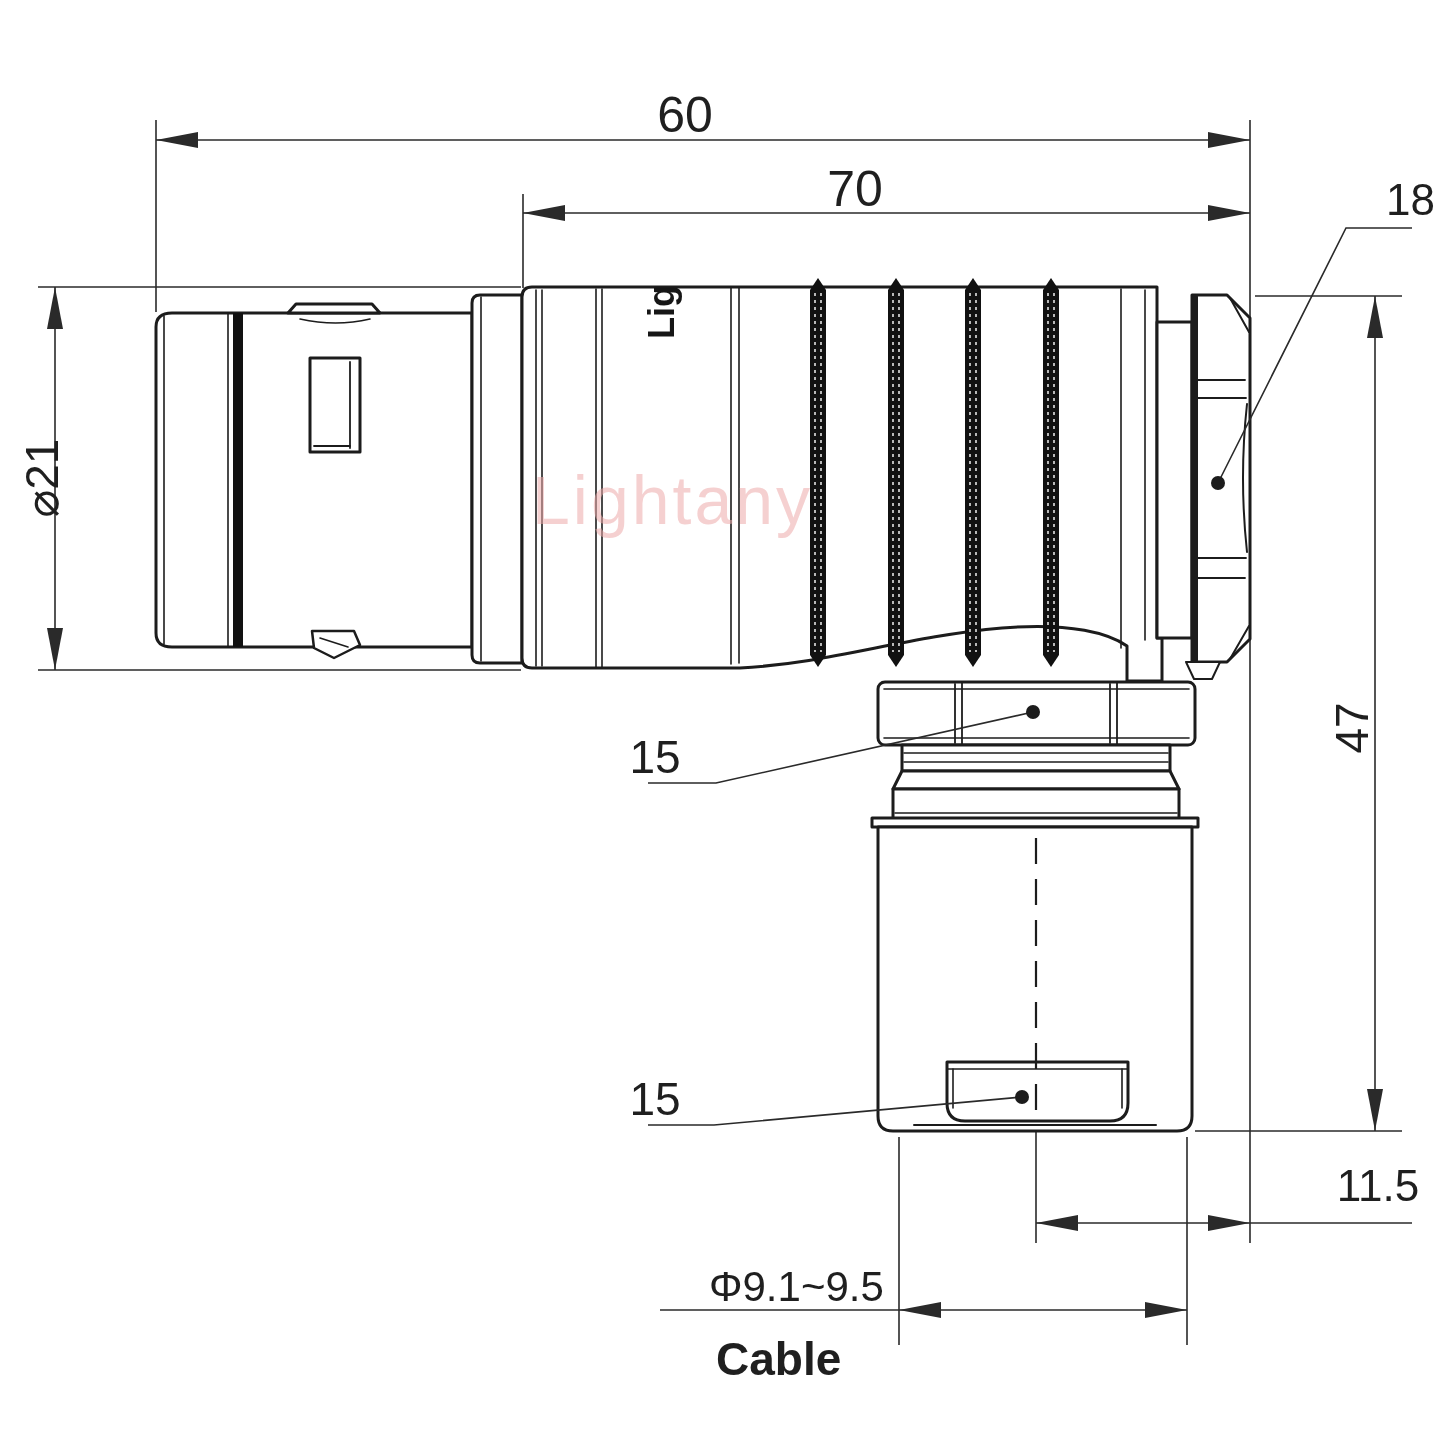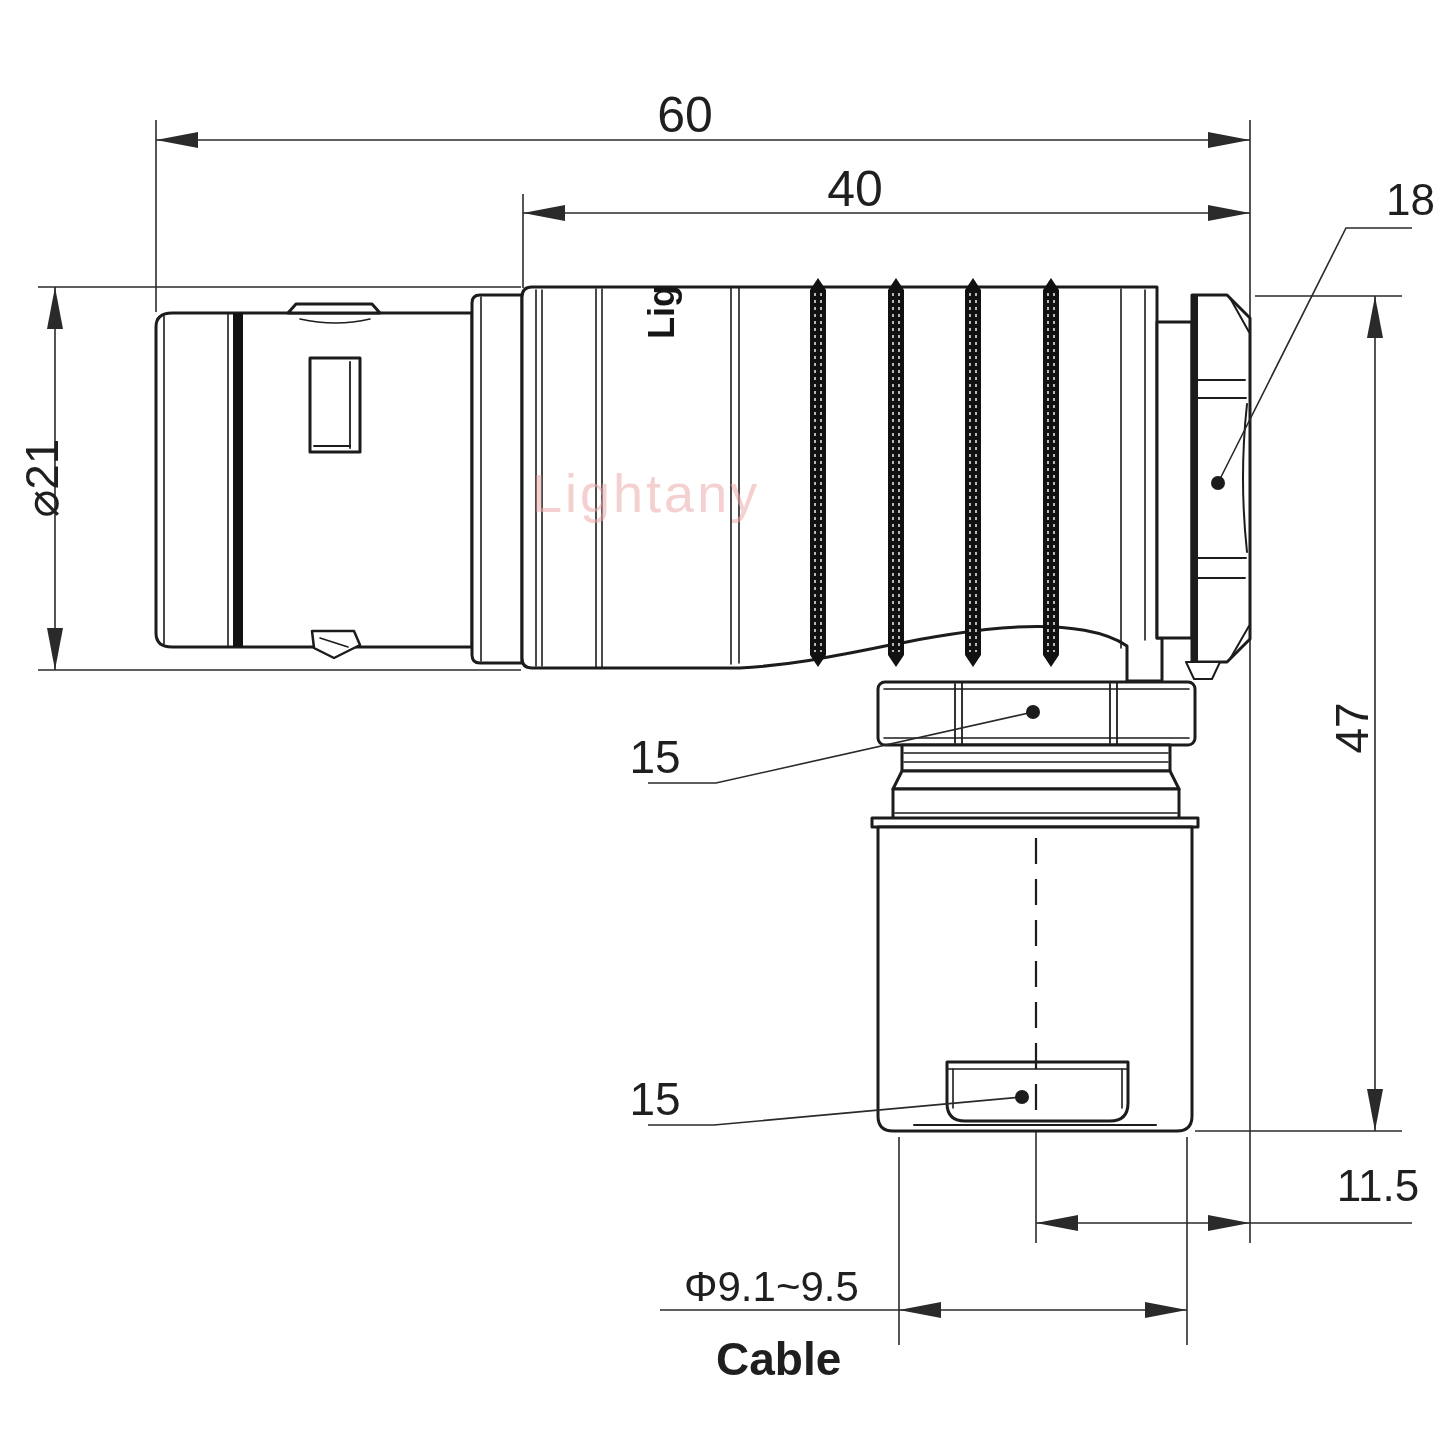--- a/index.html
+++ b/index.html
@@ -8,21 +8,21 @@
     font-family:"Liberation Sans","DejaVu Sans",sans-serif;color:#1f1f1f;
   }
   #stage svg{position:absolute;left:0;top:0;}
   .lbl{position:absolute;white-space:nowrap;color:#1f1f1f;line-height:1;}
   .c{text-align:center;}
   .rot{display:flex;align-items:center;justify-content:center;}
   .rot span{transform:rotate(-90deg);display:block;white-space:nowrap;}
   .dimfont{font-size:50px;text-align:center;}
   .dimfont-s{font-size:46px;}
   .dimfont-xs{font-size:44px;}
-  #watermark{font-size:54px;letter-spacing:3px;font-weight:500;}
+  #watermark{font-size:68px;letter-spacing:3px;font-weight:500;}
   #body-marking{position:absolute;overflow:hidden;}
   #body-marking span{font-weight:bold;font-size:36px;color:#161616;}
 </style>
 </head>
 <body>
 
 <div id="stage">
 
   <svg width="1440" height="1440" viewBox="0 0 1440 1440">
 
@@ -153,39 +153,39 @@
     </g>
     <g fill="#1c1c1c" stroke="none">
       <circle cx="1218" cy="483" r="7"></circle>
       <circle cx="1033" cy="712" r="7"></circle>
       <circle cx="1022" cy="1097" r="7"></circle>
     </g>
   </svg>
 
   <div class="lbl dimfont c" style="left:640px;top:90px;width:90px;">60</div>
 
-  <div class="lbl dimfont c" style="left:810px;top:164px;width:90px;">40</div>
+  <div class="lbl dimfont c" style="left:810px;top:164px;width:90px;">70</div>
 
   <div class="lbl dimfont-xs c" style="left:1368px;top:178px;width:85px;">18</div>
 
   <div class="lbl rot dimfont-s" style="left:-8px;top:428px;width:100px;height:100px;">
     <span>⌀21</span>
   </div>
 
   <div class="lbl rot dimfont-s" style="left:1302px;top:678px;width:100px;height:100px;">
     <span>47</span>
   </div>
 
   <div class="lbl dimfont-s c" style="left:610px;top:734px;width:90px;">15</div>
 
   <div class="lbl dimfont-s c" style="left:610px;top:1076px;width:90px;">15</div>
 
   <div class="lbl dimfont-xs c" style="left:1316px;top:1164px;width:124px;">11.5</div>
 
-  <div class="lbl" style="left:684px;top:1266px;font-size:42px;">Φ9.1~9.5</div>
+  <div class="lbl" style="left:709px;top:1266px;font-size:42px;">Φ9.1~9.5</div>
 
   <div class="lbl dimfont-s" style="left:716px;top:1336px;font-weight:bold;">Cable</div>
 
   <div id="watermark" class="lbl" style="left: 532px; top: 466px; color: rgba(236, 170, 170, 0.55);">Lightany</div>
 
   <div id="body-marking" class="rot" style="left:630px;top:284px;width:64px;height:56px;">
     <span>Lig</span>
   </div>
 
 </div>

